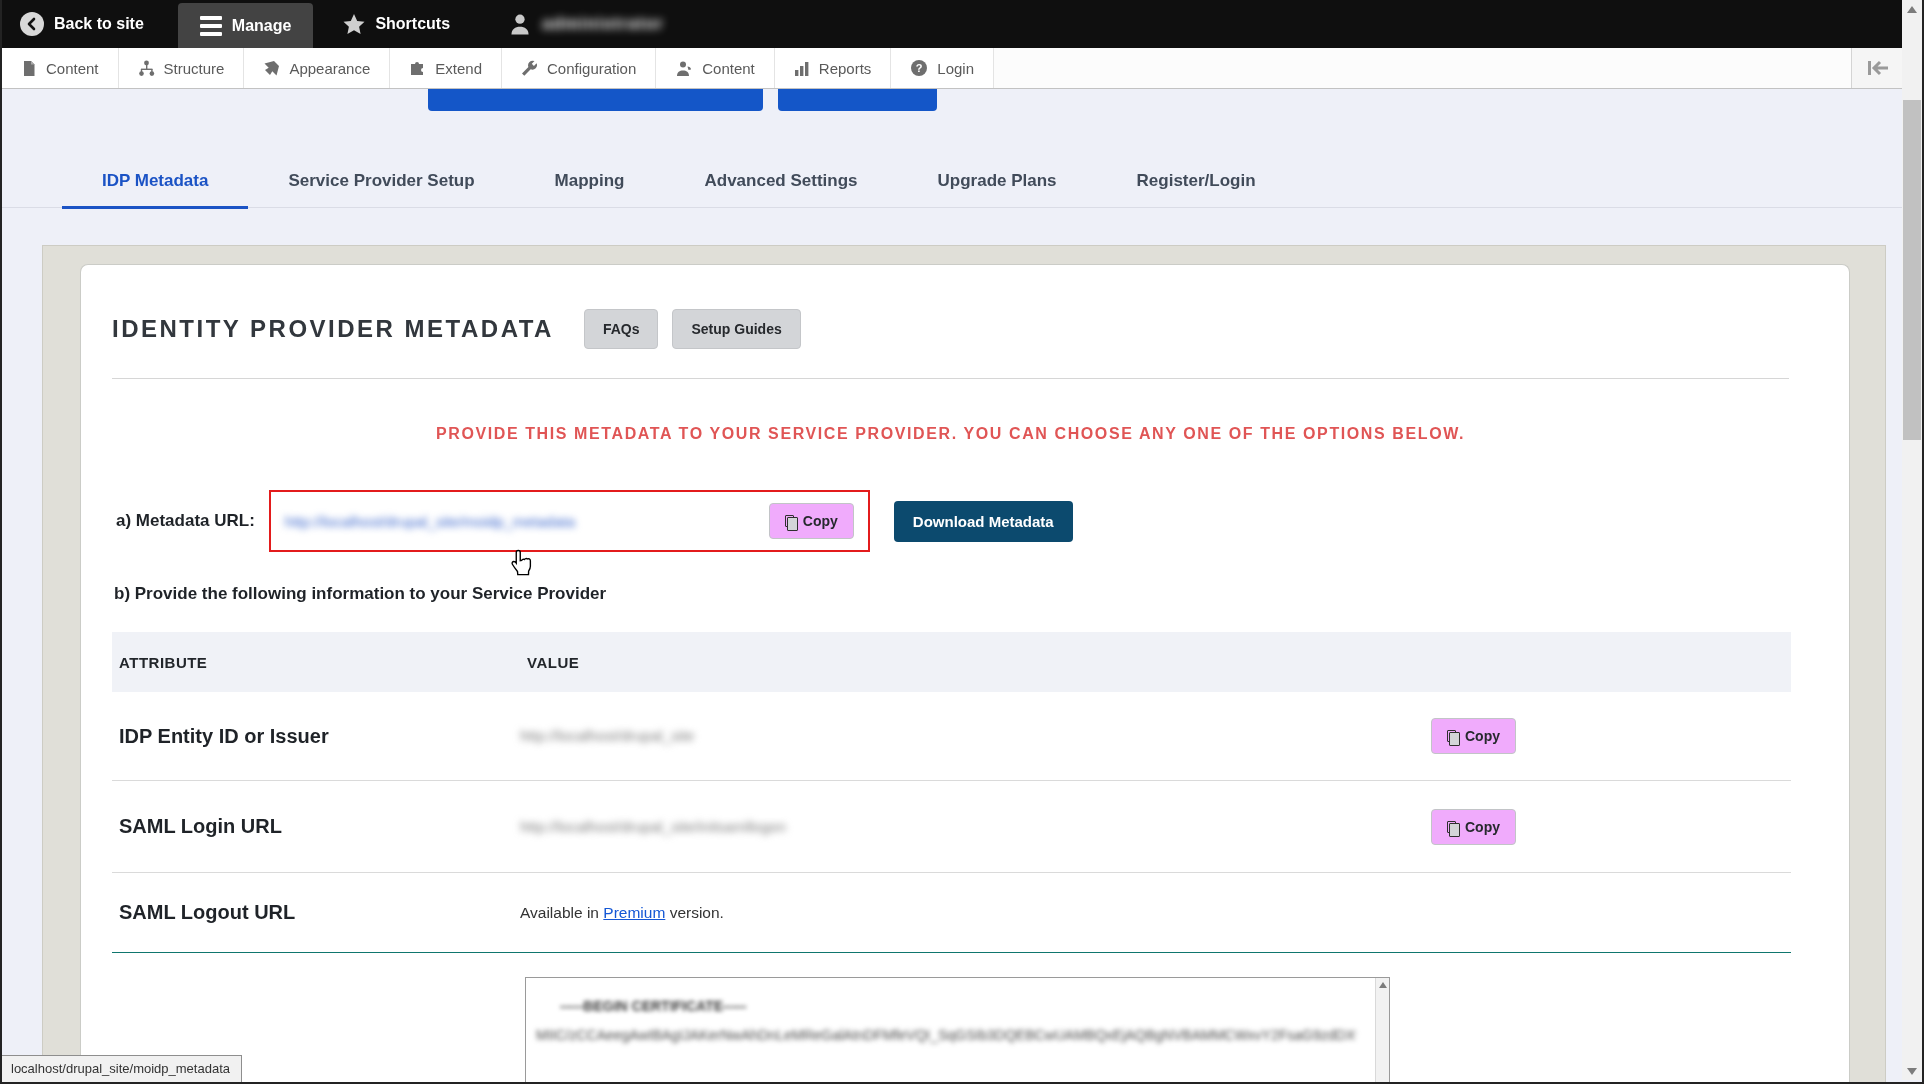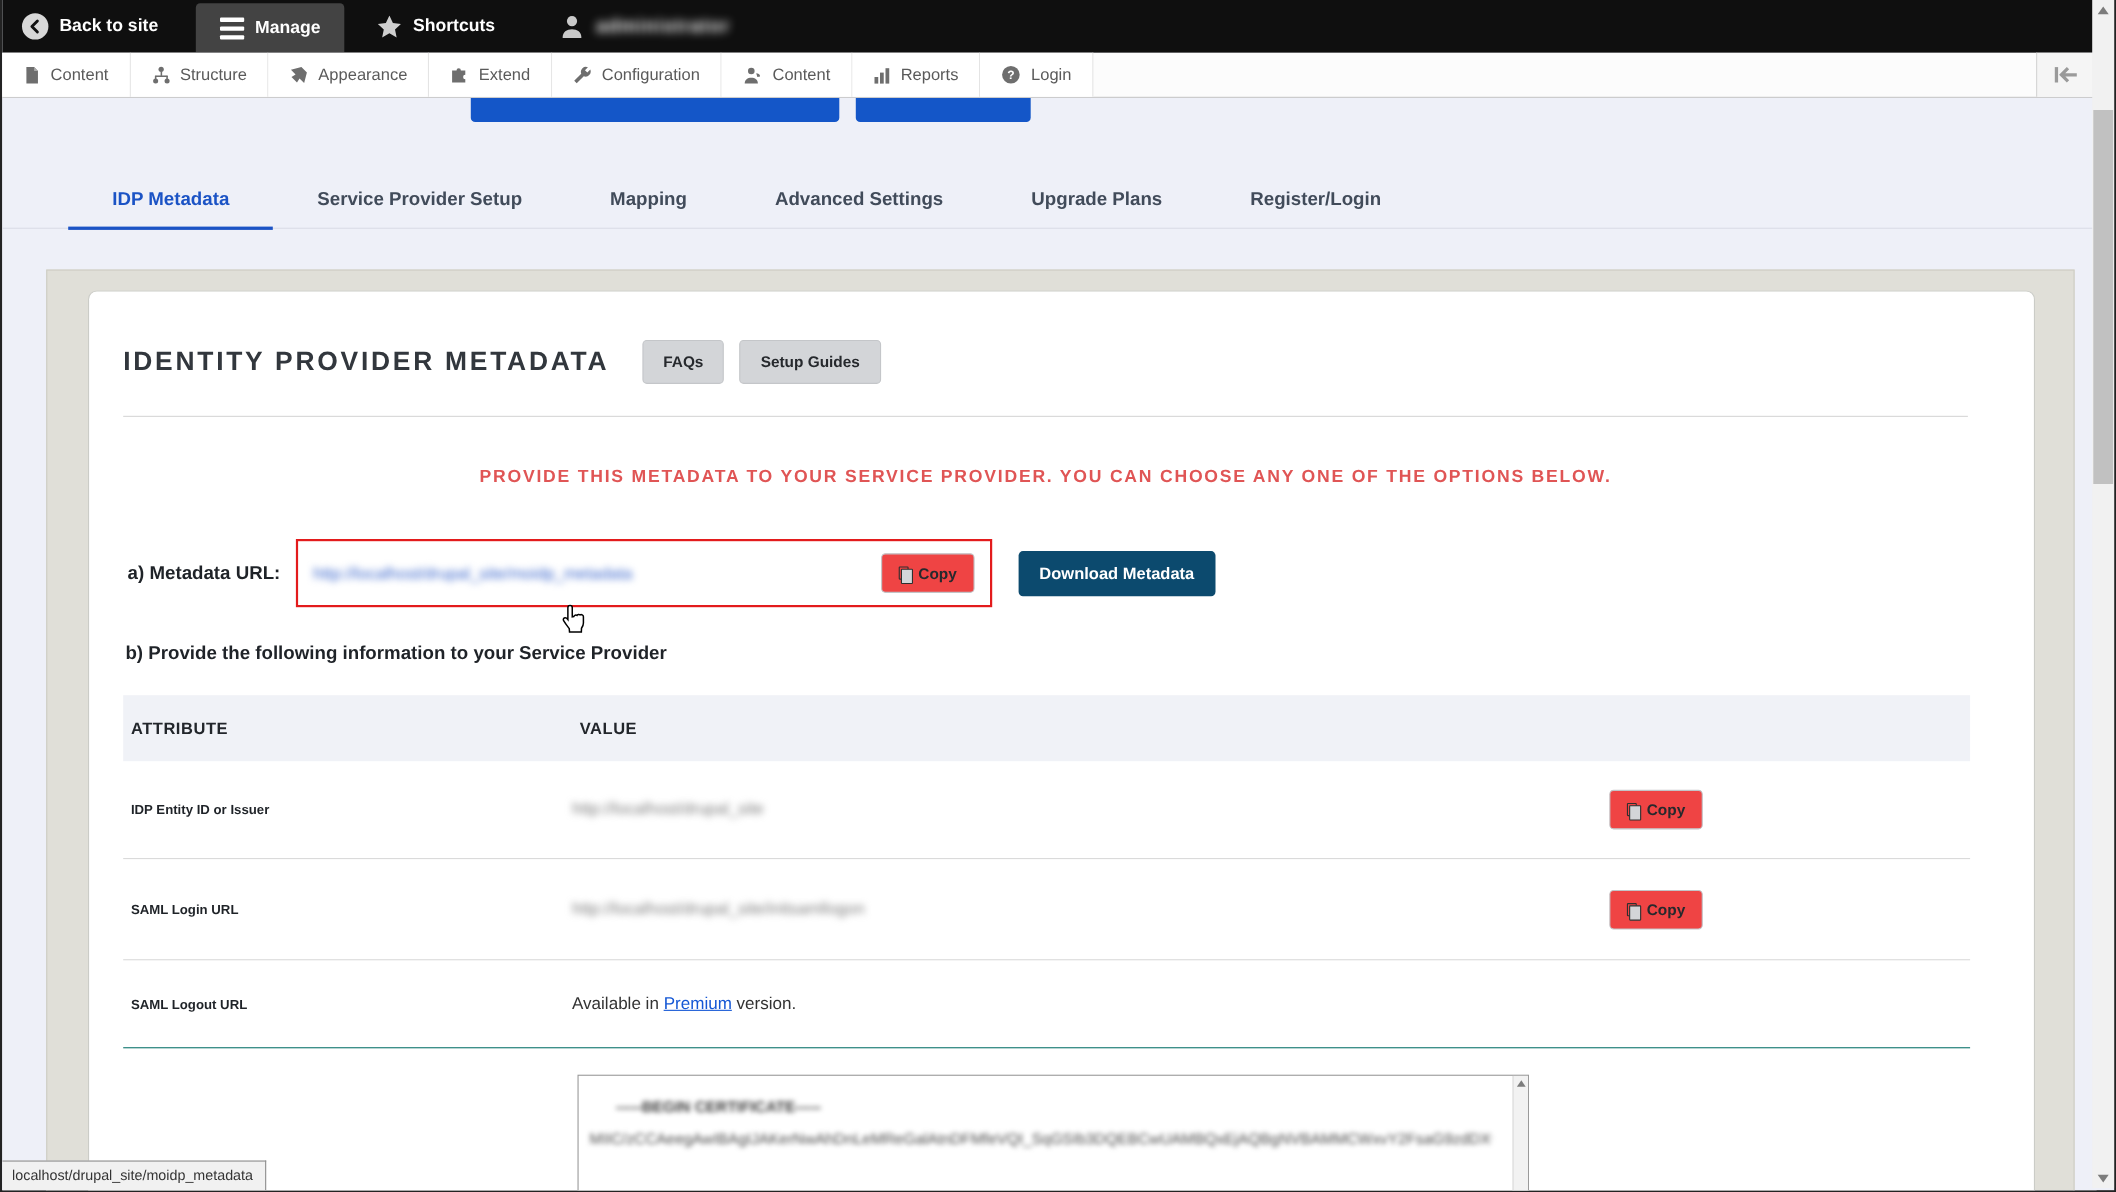--- a/index.html
+++ b/index.html
@@ -53,36 +53,36 @@
   .page-title { font-size:24px; font-weight:bold; letter-spacing:2.5px; color:#32373d; margin-right:16px; }
   .gray-btn { background:#d3d5d8; border:1px solid #c4c6c9; border-radius:4px; padding:11px 18px; font-size:14px; font-weight:bold; color:#26292d; font-family:"Liberation Sans",sans-serif; cursor:pointer; }
   .hr { border:none; border-top:1px solid #d6d6d6; margin-top:29px; }
 
   .warning { margin-top:46px; text-align:center; color:#e05555; font-size:16px; font-weight:bold; letter-spacing:1.6px; }
 
   .meta-row { margin-top:47px; display:flex; align-items:center; }
   .meta-label { font-size:17px; font-weight:bold; color:#1f2328; padding-left:4px; }
   .red-box { margin-left:14px; border:2px solid #e31b1c; padding:11px 14px; display:flex; align-items:center; gap:14px; }
   .meta-url { font-size:15px; color:#3a66cc; white-space:nowrap; width:470px; overflow:hidden; }
-  .copy-btn { background:#ef4444; border:1px solid #c2c4c7; border-radius:4px; padding:9px 15px; font-size:14px; font-weight:bold; color:#26292d; display:flex; align-items:center; font-family:"Liberation Sans",sans-serif; cursor:pointer;margin-left:32px; }
+  .copy-btn { background:#f0abfc; border:1px solid #c2c4c7; border-radius:4px; padding:9px 15px; font-size:14px; font-weight:bold; color:#26292d; display:flex; align-items:center; font-family:"Liberation Sans",sans-serif; cursor:pointer; }
   .copy-ic { position:relative; width:9px; height:12px; border:1.5px solid #2f2f2f; border-radius:1px; margin-right:9px; display:inline-block; }
   .copy-ic::before { content:""; position:absolute; right:-5px; bottom:-5px; width:9px; height:12px; border:1.5px solid #2f2f2f; border-radius:1px; background:#d3d5d8; }
   .dl-btn { margin-left:24px; background:#0c4a6e; color:#fff; border:none; border-radius:4px; padding:12px 19px; font-size:15px; font-weight:bold; font-family:"Liberation Sans",sans-serif; cursor:pointer; }
 
   .section-b { margin-top:32px; font-size:17px; font-weight:bold; color:#1f2328; padding-left:2px; }
 
   
   .mo-table { margin-top:28px; width:1679px; }
   .trow { display:grid; grid-template-columns:408px 911px 360px; align-items:center; }
   .thead { height:60px; background:#f0f2f7; }
   .th { font-size:15px; font-weight:bold; color:#22262b; letter-spacing:0.5px; padding-left:7px; }
   .r1 { height:89px; border-bottom:1px solid #dadada; }
   .r2 { height:92px; border-bottom:1px solid #dadada; }
   .r3 { height:80px; border-bottom:1px solid #0f766e; }
-  .attr { font-size:12px; font-weight:bold; color:#1f2328; padding-left:7px; }
+  .attr { font-size:20px; font-weight:bold; color:#1f2328; padding-left:7px; }
   .val-blur { font-size:15px; color:#7d7d7d; white-space:nowrap; }
   .premium-txt { font-size:15.5px; color:#333; }
   .premium-link { color:#1457d5; text-decoration:underline; cursor:pointer; }
   .act-cell { display:flex; }
 
   
   .cert-row { display:grid; grid-template-columns:408px 1271px; padding-top:24px; }
   .cert-box { margin-left:5px; width:865px; height:150px; border:1px solid #9a9a9a; background:#fff; position:relative; padding:20px 26px 0 10px; overflow:hidden; cursor:text; }
   .cert-l1 { font-size:14px; font-weight:bold; color:#3a3a3a; margin-left:24px; filter:blur(2.2px); white-space:nowrap; }
   .cert-l2 { margin-top:13px; font-size:14px; color:#4a4a4a; filter:blur(2.4px); white-space:nowrap; overflow:hidden; width:820px; }

